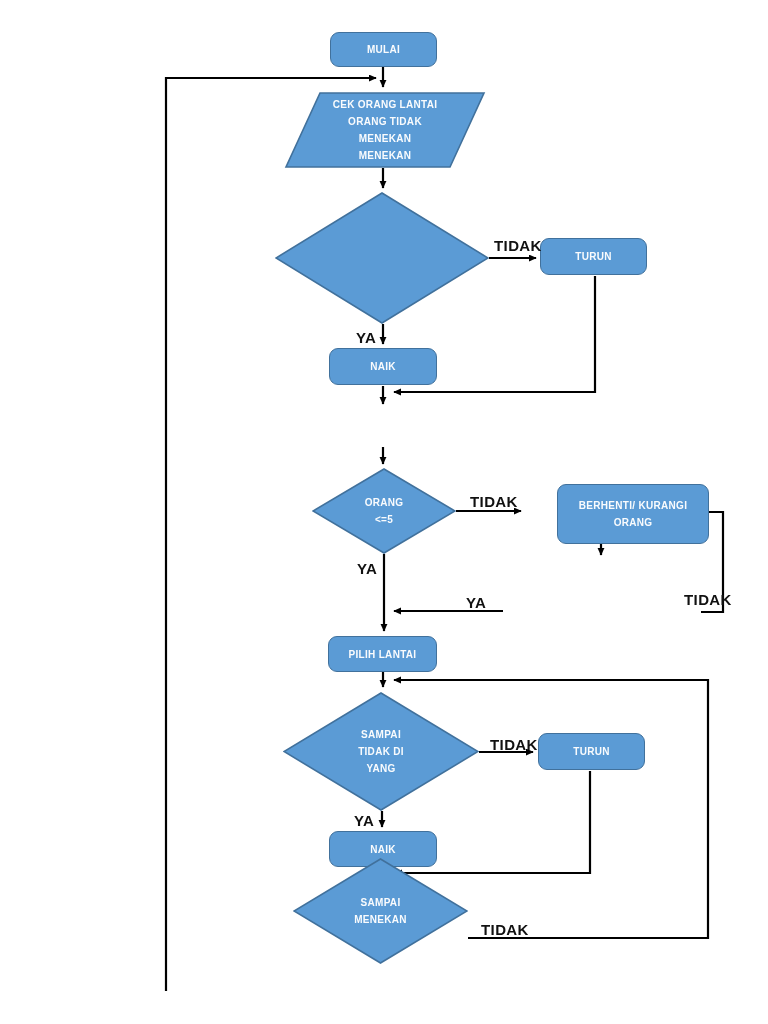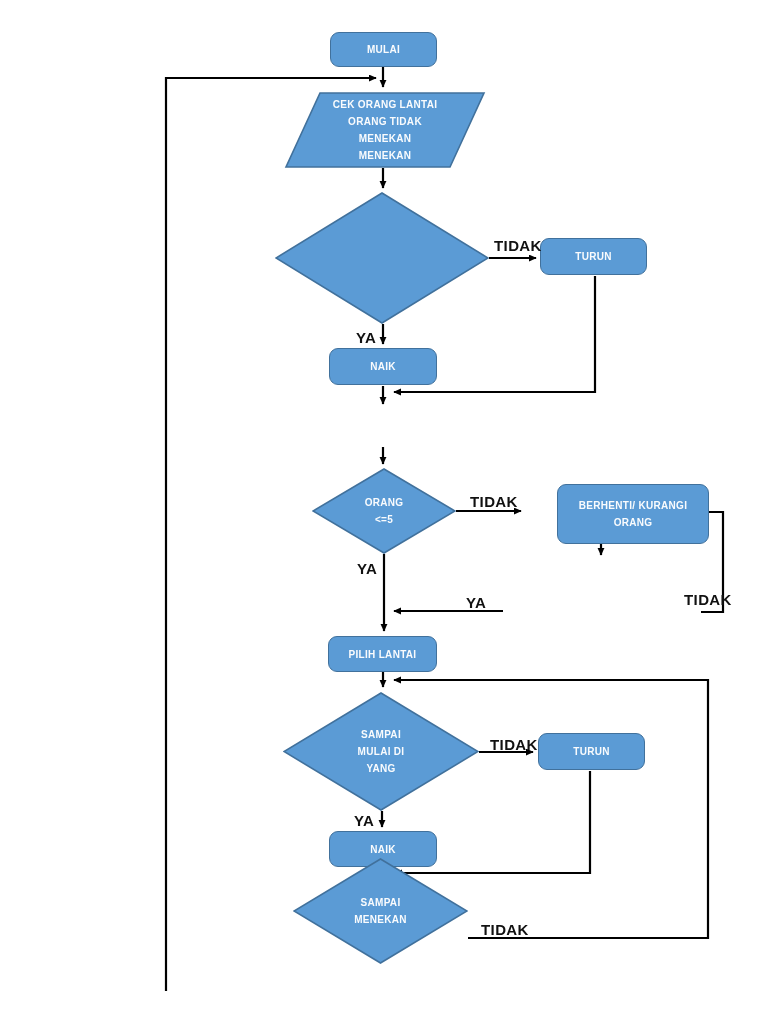--- a/index.html
+++ b/index.html
@@ -111,21 +111,21 @@
   <div class="node rect" style="left:328px;top:636px;width:109px;height:36px">
     <span class="ntext">PILIH LANTAI</span>
   </div>
 
   <div class="node poly" style="left:283px;top:692px;width:196px;height:119px">
     <svg class="polysvg" viewBox="0 0 196 119" preserveAspectRatio="none">
       <polygon class="shape-poly" points="98,1 195,59.5 98,118 1,59.5"></polygon>
     </svg>
     <div class="ntext">
       <span>SAMPAI</span>
-      <span>MULAI DI</span>
+      <span>TIDAK DI</span>
       <span>YANG</span>
     </div>
   </div>
 
   <div class="node rect" style="left:538px;top:733px;width:107px;height:37px">
     <span class="ntext">TURUN</span>
   </div>
 
   <div class="node rect" style="left:329px;top:831px;width:108px;height:36px">
     <span class="ntext">NAIK</span>

